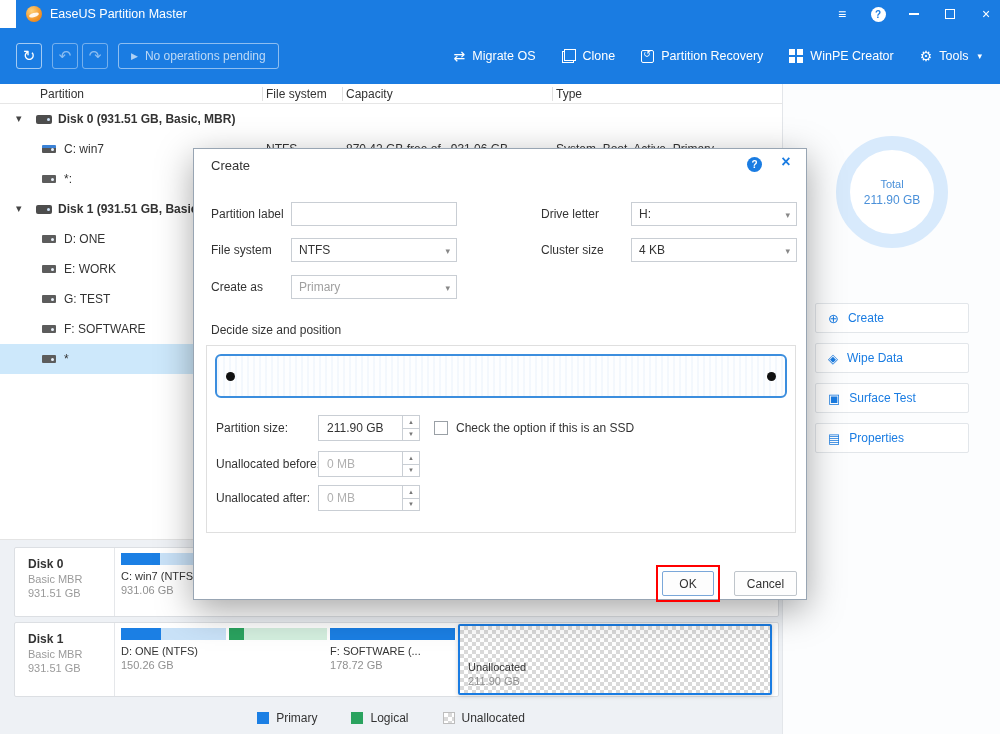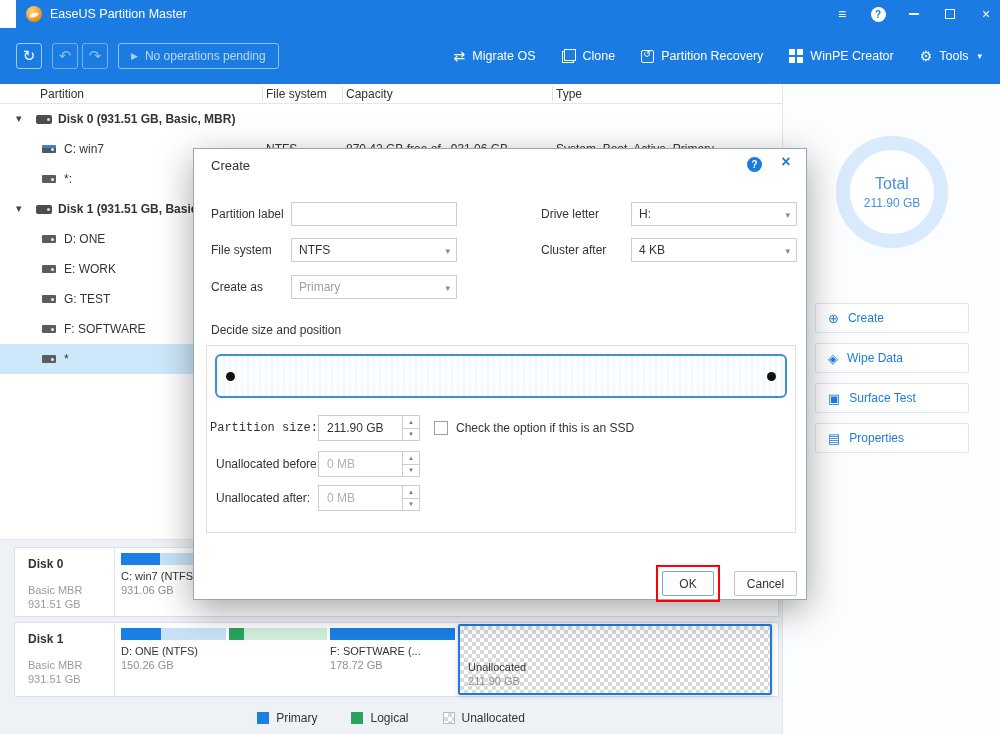--- a/index.html
+++ b/index.html
@@ -57,21 +57,21 @@
   .cell-cap { position:absolute; left:346px; top:0; height:30px; line-height:30px; white-space:pre; }
   .cell-type { position:absolute; left:556px; top:0; height:30px; line-height:30px; }
 
   
   .bottom-bg { position:absolute; left:0; top:455px; width:782px; height:195px; background:#eef1f5; border-top:1px solid #e4e4e4; }
   .disk-card { position:absolute; left:14px; width:765px; background:#fff; border:1px solid #dcdfe3; border-radius:2px; display:flex; }
   .disk-card.c0 { top:463px; height:70px; }
   .disk-card.c1 { top:538px; height:75px; }
   .disk-info { flex:0 0 100px; border-right:1px solid #e5e7ea; padding:9px 0 0 13px; }
   .disk-name { font-size:12px; font-weight:bold; color:#333; }
-  .disk-kind { font-size:11px; color:#9a9a9a; margin-top:13px; }
+  .disk-kind { font-size:11px; color:#9a9a9a; margin-top:2px; }
   .disk-size { font-size:11px; color:#9a9a9a; margin-top:2px; }
   .seg-area { flex:1; display:flex; gap:3px; padding:5px 6px; align-items:stretch; }
   .seg { position:relative; display:flex; flex-direction:column; cursor:pointer; min-width:0; overflow:hidden; }
   .strip { height:12px; width:100%; flex:0 0 auto; }
   .strip.primary { background:var(--primary-light,#c9e2f8); }
   .strip.logical { background:var(--logical-light,#d4efdf); }
   .strip .fill { height:100%; }
   .strip.primary .fill { background:var(--primary-dark,#1b7fe4); }
   .strip.logical .fill { background:var(--logical-dark,#2aa35f); }
   .seg-label { font-size:11px; color:#333; margin-top:5px; white-space:nowrap; overflow:hidden; }
@@ -85,21 +85,21 @@
 
   .legend { position:absolute; left:0; top:627px; width:782px; display:flex; justify-content:center; gap:34px; align-items:center; }
   .leg-item { display:flex; align-items:center; gap:7px; font-size:12px; color:#333; }
   .swatch { width:12px; height:12px; flex:0 0 auto; }
   .swatch.primary { background:var(--primary-dark,#1b7fe4); }
   .swatch.logical { background:var(--logical-dark,#2aa35f); }
   .swatch.unalloc { border:1px solid #bdbdbd; }
 
   
   .donut { position:absolute; left:53px; top:52px; width:112px; height:112px; border-radius:50%; border:14px solid #d8eafc; background:#fff; display:flex; flex-direction:column; align-items:center; justify-content:center; color:#4a90d9; }
-  .donut .l1 { font-size:16px; }
+  .donut .l1 { font-size:11px; }
   .donut .l2 { font-size:12px; margin-top:3px; }
   .action-btn { position:absolute; left:32px; width:154px; height:30px; background:#fff; border:1px solid #e2e6ea; border-radius:2px; display:flex; align-items:center; padding-left:12px; gap:9px; color:var(--accent,#1a7ce2); font-size:12px; cursor:pointer; }
   .a-ico { font-size:13px; line-height:1; }
 
   
   .dialog { position:absolute; left:193px; top:148px; width:614px; height:452px; background:#fff; border:1px solid #98a5b3; box-shadow:0 10px 34px rgba(0,0,0,.35); z-index:10; }
   .dlg-title { position:absolute; left:17px; top:9px; font-size:13px; color:#333; }
   .dlg-help { position:absolute; left:553px; top:8px; width:15px; height:15px; border-radius:50%; background:var(--accent,#1a7ce2); color:#fff; font-size:10px; font-weight:bold; display:flex; align-items:center; justify-content:center; cursor:pointer; }
   .dlg-close { position:absolute; left:582px; top:4px; color:var(--accent,#1a7ce2); font-size:16px; font-weight:bold; cursor:pointer; width:20px; text-align:center; }
   .f-label { position:absolute; height:24px; line-height:24px; font-size:12px; color:#333; white-space:nowrap; }
@@ -355,41 +355,41 @@
   <div class="sel" style="left:437px; top:53px; width:166px;">
     <span>H:</span>
     <span class="sel-chev">▾</span>
   </div>
 
   <span class="f-label" style="left:17px; top:89px;">File system</span>
   <div class="sel" style="left:97px; top:89px; width:166px;">
     <span>NTFS</span>
     <span class="sel-chev">▾</span>
   </div>
-  <span class="f-label" style="left:347px; top:89px;">Cluster after</span>
+  <span class="f-label" style="left:347px; top:89px;">Cluster size</span>
   <div class="sel" style="left:437px; top:89px; width:166px;">
     <span>4 KB</span>
     <span class="sel-chev">▾</span>
   </div>
 
   <span class="f-label" style="left:17px; top:126px;">Create as</span>
   <div class="sel disabled" style="left:97px; top:126px; width:166px;">
     <span>Primary</span>
     <span class="sel-chev">▾</span>
   </div>
 
   <div class="sect-label">Decide size and position</div>
   <div class="group-box"></div>
 
   <div class="slider">
     <span class="handle hl"></span>
     <span class="handle hr"></span>
   </div>
 
-  <span class="f-label" style="left:16px; top:266px; height:26px; line-height:26px;font-family:Liberation Mono, monospace;">Partition size:</span>
+  <span class="f-label" style="left:22px; top:266px; height:26px; line-height:26px;">Partition size:</span>
   <div class="spin" style="left:124px; top:266px;">
     <span class="sp-val">211.90 GB</span>
     <span class="sp-ctl">
       <span class="sp-up">▲</span>
       <span class="sp-dn">▼</span>
     </span>
   </div>
   <span class="cb" style="left:240px; top:272px;"></span>
   <span class="f-label" style="left:262px; top:266px; height:26px; line-height:26px;">Check the option if this is an SSD</span>
 

